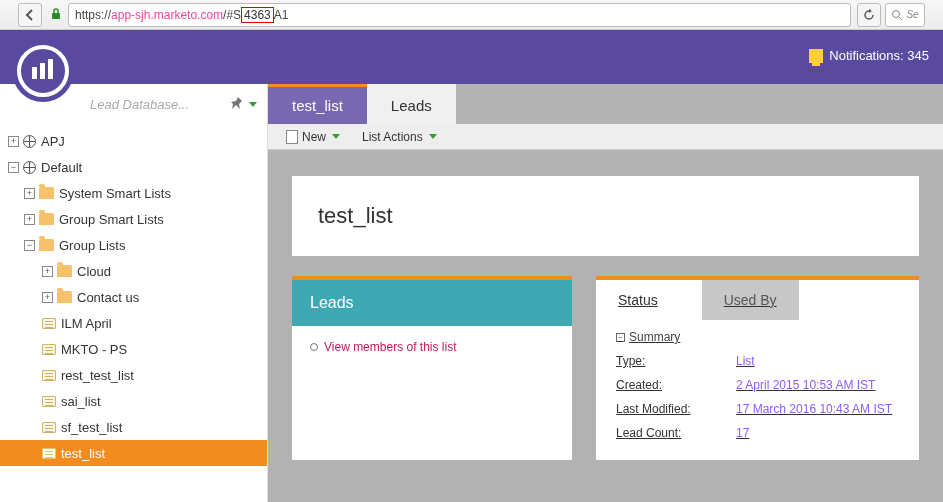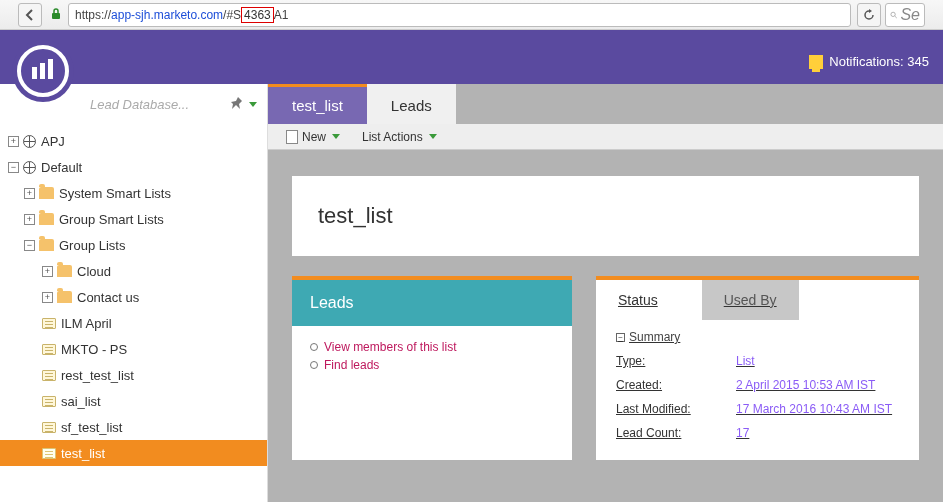--- a/index.html
+++ b/index.html
@@ -5,28 +5,28 @@
   * { box-sizing: border-box; margin: 0; padding: 0; }
   body { font-family: "Segoe UI", Arial, sans-serif; font-size: 13px; color: #333; background: #fff; width: 943px; height: 502px; overflow: hidden; }
 
   
   .browser-bar { height: 30px; background: linear-gradient(#f7f7f7,#ececec); display: flex; align-items: center; padding: 0 18px; border-bottom: 1px solid #ccc; }
   .nav-btn { width: 24px; height: 24px; border: 1px solid #bbb; border-radius: 3px; background: #f5f5f5; display: flex; align-items: center; justify-content: center; margin-right: 4px; color: #555; cursor: pointer; }
   .nav-btn svg { width: 12px; height: 12px; }
   .lock { color: #2a8a2a; margin: 0 6px 0 4px; font-size: 14px; }
   .url-bar { flex: 1; height: 24px; border: 1px solid #bbb; border-radius: 3px; background: #fff; display: flex; align-items: center; padding: 0 6px; font-size: 12px; color: #444; margin-right: 6px; }
   .url-seg-highlight { border: 1px solid #d00; padding: 0 2px; color: #333; }
-  .search-box { width: 40px; height: 24px; border: 1px solid #bbb; border-radius: 3px; background: #fff; display: flex; align-items: center; padding: 0 4px; font-size: 16px; color: #888; overflow: hidden; font-style: italic; }
+  .search-box { width: 40px; height: 24px; border: 1px solid #bbb; border-radius: 3px; background: #fff; display: flex; align-items: center; padding: 0 4px; font-size: 10px; color: #888; overflow: hidden; font-style: italic; justify-content: center; }
   .search-box svg { width: 12px; height: 12px; margin-right: 3px; }
 
   
   .app-header { height: 54px; background: #5a4a9f; position: relative; }
   .logo-wrap { position: absolute; left: 12px; top: 10px; width: 62px; height: 62px; border-radius: 50%; background: #5a4a9f; display:flex; align-items:center; justify-content:center; z-index: 5; }
   .logo-wrap svg { width: 56px; height: 56px; }
-  .notif { position: absolute; right: 14px; top: 24px; color: #fff; font-size: 13px; display: flex; align-items: center; gap: 6px; }
+  .notif { position: absolute; right: 14px; top: 18px; color: #fff; font-size: 13px; display: flex; align-items: center; gap: 6px; }
   .notif-icon { width: 14px; height: 14px; background: #ffcf3a; position: relative; }
   .notif-icon:after{content:"";position:absolute;left:3px;bottom:-3px;width:8px;height:3px;background:#ffcf3a;}
 
   
   .app-body { display: flex; height: calc(502px - 30px - 54px); }
 
   
   .sidebar { width: 268px; background: #fff; border-right: 1px solid #ddd; display: flex; flex-direction: column; }
   .side-search-row { height: 40px; display: flex; align-items: center; padding: 0 10px 0 10px; }
   .side-search { flex: 1; color: #aaa; font-style: italic; padding-left: 80px; }
@@ -96,21 +96,21 @@
       </svg>
   </div>
   <span class="lock">
     <svg width="12" height="12" viewBox="0 0 12 12">
         <rect x="2" y="5" width="8" height="6" rx="1" fill="#2a8a2a"></rect>
         <path d="M4 5 V3 a2 2 0 0 1 4 0 V5" stroke="#2a8a2a" stroke-width="1.5" fill="none"></path>
       </svg>
   </span>
   <div class="url-bar">
     <span>https://</span>
-    <span style="color:#1d4ed8">app-sjh.marketo.com</span>
+    <span style="color:#ec4899">app-sjh.marketo.com</span>
     <span>/#S</span>
     <span class="url-seg-highlight">4363</span>
     <span>A1</span>
   </div>
   <div class="nav-btn">
     <svg viewBox="0 0 12 12">
         <path d="M10 6 A4 4 0 1 1 6 2" stroke="#555" stroke-width="1.5" fill="none"></path>
         <path d="M6 0 L6 4 L9 2 Z" fill="#555"></path>
       </svg>
   </div>
@@ -239,24 +239,20 @@
         <span>test_list</span>
       </div>
 
       <div class="panels">
         <div class="panel leads">
           <div class="leads-head">Leads</div>
           <div class="leads-body">
             <div class="lnk">
                 <span class="ring"></span>
                 <span>View members of this list</span>
-              </div>
-            <div class="lnk">
-                <span class="ring"></span>
-                <span>Find leads</span>
               </div>
           </div>
         </div>
 
         <div class="panel status">
           <div class="status-tabs">
             <div class="status-tab active"><span>Status</span></div>
             <div class="status-tab inactive"><span>Used By</span></div>
           </div>
           <div class="status-body">

